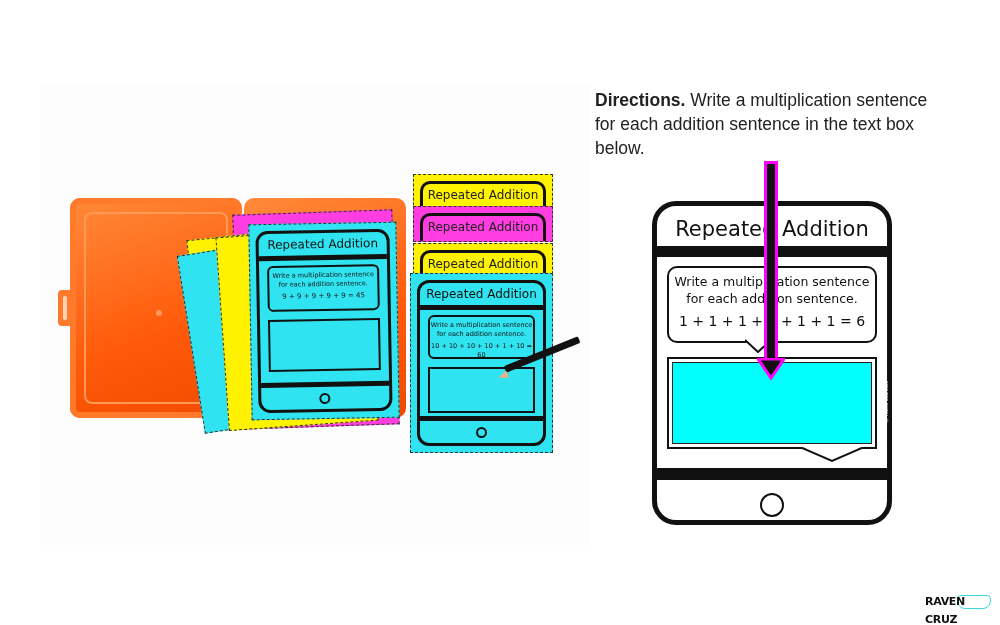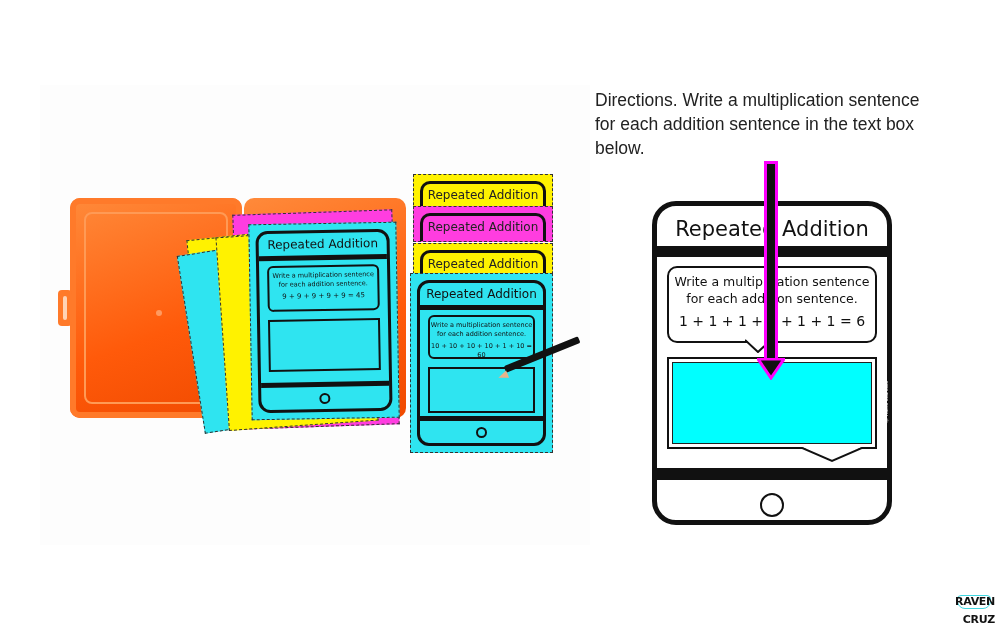--- a/index.html
+++ b/index.html
@@ -29,21 +29,21 @@
   .magenta { background:#ff3de0; }
 
   .strip { position:absolute; border:1px dashed #333; box-sizing:border-box; height:36px; }
   .strip .pill { position:absolute; left:6px; right:6px; top:6px; bottom:0; border:3px solid #111; border-bottom:none; border-radius:10px 10px 0 0; font-family:"DejaVu Sans", sans-serif; font-size:12px; text-align:center; line-height:22px; color:#222; }
 
   .pencil { left:505px; top:366px; width:80px; height:7px; background:#111; transform:rotate(-22deg); transform-origin:left center; border-radius:2px; }
   .pencil-tip { left:498px; top:372px; width:0; height:0; border-top:4px solid transparent; border-bottom:4px solid transparent; border-right:10px solid #e8b38a; transform:rotate(-22deg); }
 
   
   .directions { left:595px; top:88px; width:340px; font-size:17.5px; line-height:24px; color:#222; }
-  .directions b { font-weight:normal; }
+  .directions b { font-weight:bold; }
 
   
   .tpl { left:652px; top:201px; width:240px; height:324px; border:5px solid #111; border-radius:24px; box-sizing:border-box; background:#fff; }
   .tpl .title { position:absolute; left:0; right:0; top:6px; height:34px; text-align:center; font-family:"DejaVu Sans", sans-serif; font-size:21px; line-height:34px; color:#111; }
   .tpl .bar1 { position:absolute; left:0; right:0; top:40px; height:11px; background:#111; }
   .tpl .bubble { position:absolute; left:10px; right:10px; top:60px; height:77px; border:2px solid #111; border-radius:10px; text-align:center; font-family:"DejaVu Sans", sans-serif; color:#111; box-sizing:border-box; padding-top:5px; }
   .tpl .bubble .l { font-size:12.5px; line-height:17px; display:block; }
   .tpl .bubble .eq { font-size:14px; margin-top:6px; display:block; }
   .tpl .tail1 { position:absolute; left:88px; top:133px; width:26px; height:14px; }
   .tpl .ansbox { position:absolute; left:10px; right:10px; top:151px; height:92px; border:2px solid #111; box-sizing:border-box; padding:3px; background:#fff; }
@@ -51,21 +51,21 @@
   .tpl .tail2 { position:absolute; left:145px; top:241px; width:60px; height:16px; }
   .tpl .bar2 { position:absolute; left:0; right:0; top:262px; height:12px; background:#111; }
   .tpl .home { position:absolute; left:50%; top:287px; width:24px; height:24px; margin-left:-12px; border:2px solid #111; border-radius:50%; box-sizing:border-box; }
   .tpl .copy { position:absolute; right:-4px; top:165px; width:8px; height:60px; font-size:4.5px; color:#fff; writing-mode:vertical-rl; transform:rotate(180deg); text-align:center; line-height:8px; }
 
   
   .arrow-shaft { left:764px; top:161px; width:14px; height:200px; background:#111; border:3px solid #ff00ff; border-bottom:none; box-sizing:border-box; }
   .arrow-head { left:757px; top:358px; }
 
   
-  .logo { left:925px; top:593px; width:70px; height:18px; font-family:"DejaVu Sans", sans-serif; font-weight:bold; font-size:11px; letter-spacing:-0.3px; color:#111; text-align:right; line-height:18px; }
+  .logo { left:925px; top:593px; width:70px; height:18px; font-family:"DejaVu Sans", sans-serif; font-weight:bold; font-size:11px; letter-spacing:-0.3px; color:#111; text-align:left; line-height:18px; }
   .logo .glasses { position:absolute; left:32px; top:2px; width:34px; height:14px; border:1.5px solid #3fd6e0; border-radius:4px 4px 8px 8px; box-sizing:border-box; }
   .logo .txt { position:relative; z-index:1; }
 </style>
 </head>
 <body>
 
 <div class="abs photo"></div>
 
 <div class="abs box-lid">
   <div class="inner"></div>

